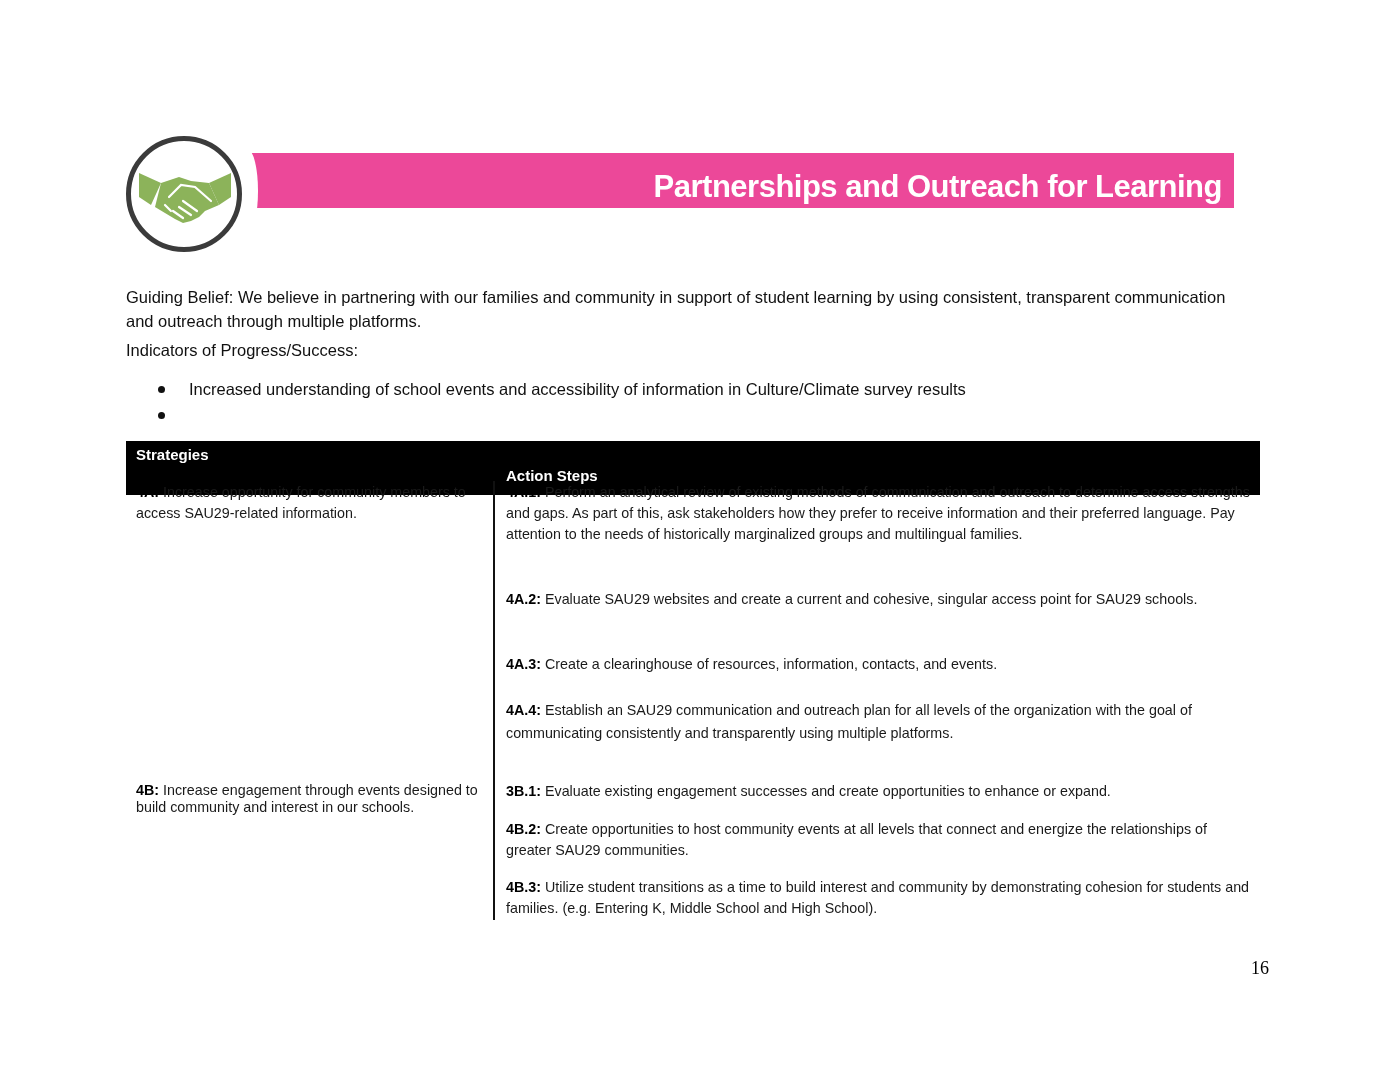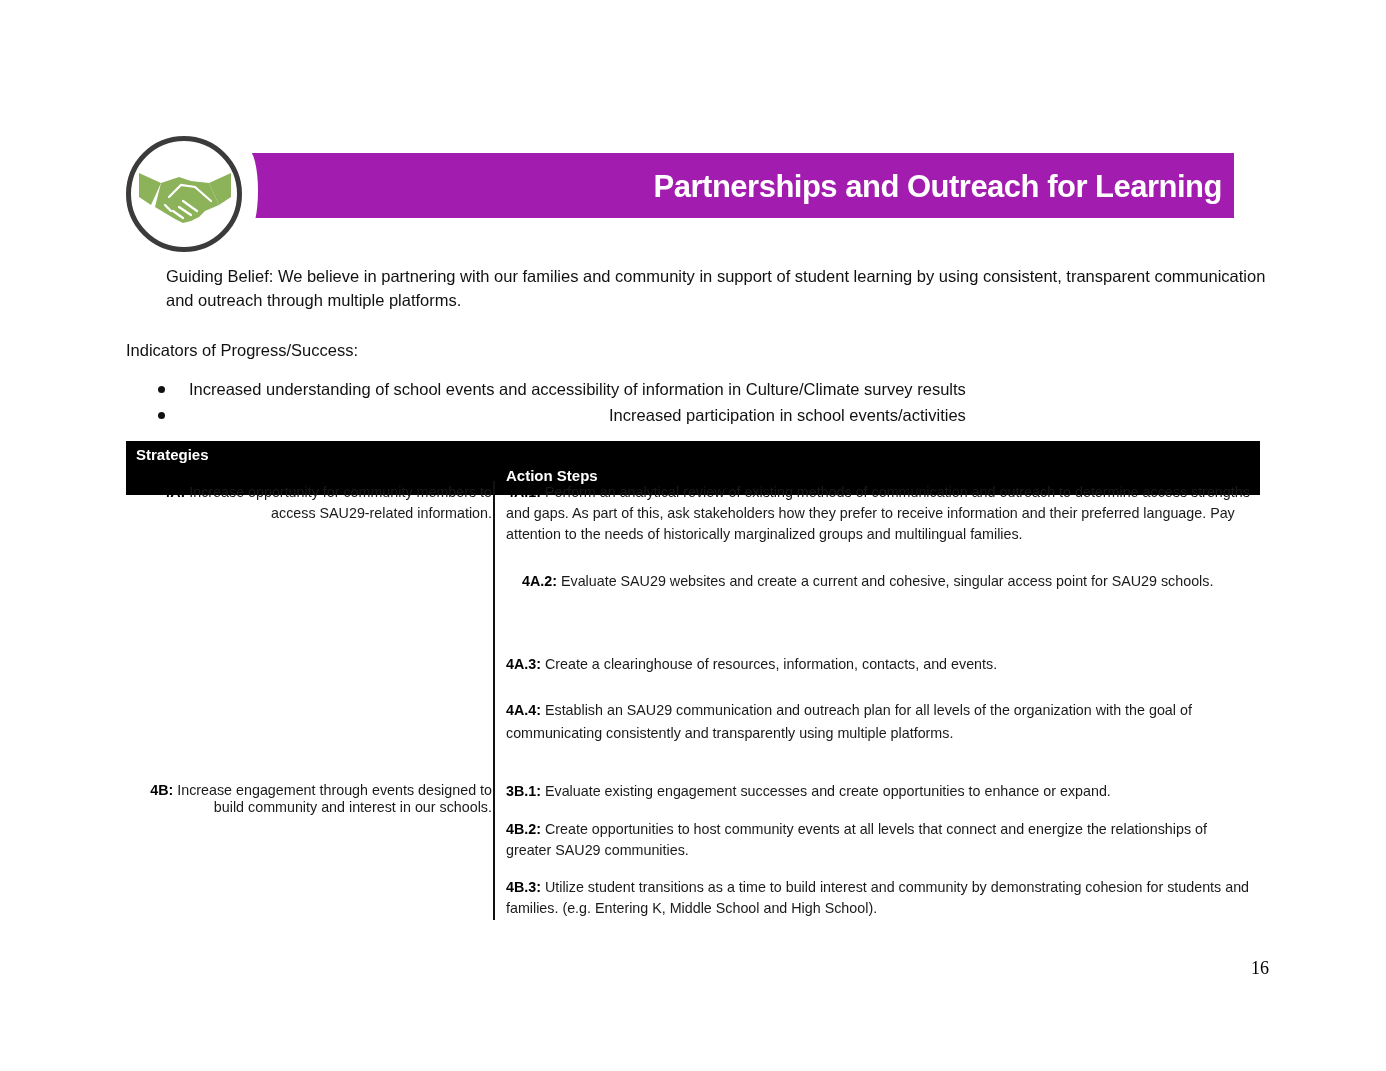--- a/index.html
+++ b/index.html
@@ -1,41 +1,41 @@
 <!DOCTYPE html>
 <html><head>
 <meta charset="utf-8">
 <style>
   html, body { margin: 0; padding: 0; background: #ffffff; }
   body { width: 1386px; height: 1071px; position: relative; overflow: hidden; font-family: "Liberation Sans", sans-serif; color: #111; }
 
-  .banner { position: absolute; left: 244px; top: 153px; width: 990px; height: 65px; background: #a21caf; }
+  .banner { position: absolute; left: 244px; top: 153px; width: 990px; height: 55px; background: #ec4899; }
   .banner-gap { position: absolute; left: 238px; top: 150px; width: 20px; height: 82px; background: #fff; border-radius: 0 50% 50% 0 / 0 50% 50% 0; }
   .banner-title { position: absolute; right: 12px; top: 16px; color: #ffffff; font-family: "Liberation Sans", sans-serif; font-weight: bold; font-size: 31px; letter-spacing: -0.5px; white-space: nowrap; }
 
   .logo { position: absolute; left: 126px; top: 136px; width: 116px; height: 116px; border: 5px solid #3b3b3b; border-radius: 50%; box-sizing: border-box; background: #fff; }
   .logo svg { position: absolute; left: 8px; top: 26px; }
 
   .para { position: absolute; left: 126px; font-size: 16.5px; line-height: 24px; color: #111; }
-  .guiding { top: 264px; width: 1100px; margin-left: 40px; }
+  .guiding { top: 285px; width: 1100px; }
   .indicators { top: 338px; }
   .bullets { position: absolute; left: 126px; top: 377px; margin: 0; padding: 0; list-style: none; font-size: 16.5px; }
   .bullets li { position: relative; padding-left: 63px; height: 26px; line-height: 24px; text-align: right; }
   .bullets li .dot { position: absolute; left: 32px; top: 9px; width: 7px; height: 7px; background: #111; border-radius: 50%; }
 
   .table-head { position: absolute; left: 126px; top: 441px; width: 1134px; height: 54px; background: #000; color: #fff; font-weight: bold; font-size: 15px; }
   .th { position: absolute; top: 5px; }
   .th-strat { left: 10px; }
   .th-action { left: 380px; margin-top: 21px; }
 
   .divider { position: absolute; left: 493px; top: 481px; width: 2px; height: 439px; background: #111; }
 
   .cell { position: absolute; font-size: 14.3px; line-height: 21px; color: #1a1a1a; }
   .cell b { font-weight: bold; color: #000; }
-  .strat { left: 136px; width: 356px; text-align: right; }
+  .strat { left: 136px; width: 356px; }
   .act { left: 506px; width: 745px; }
 
   .page-num { position: absolute; left: 1251px; top: 958px; font-family: "Liberation Serif", serif; font-size: 18px; color: #000000; }
 </style>
 </head>
 <body>
 
 <div class="banner">
   <span class="banner-title">Partnerships and Outreach for Learning</span>
 </div>
@@ -55,36 +55,36 @@
       <path d="M26,38 L32,44"></path>
     </g>
   </svg>
 </div>
 
 <div class="para guiding">Guiding Belief: We believe in partnering with our families and community in support of student learning by using consistent, transparent communication and outreach through multiple platforms.</div>
 
 <div class="para indicators">Indicators of Progress/Success:</div>
 <ul class="bullets">
   <li><span class="dot"></span><span>Increased understanding of school events and accessibility of information in Culture/Climate survey results</span></li>
-  <li><span class="dot"></span><span>Increased participation in school events/activities</span></li>
+  <li><span class="dot"></span></li>
 </ul>
 
 <div class="table-head">
   <span class="th th-strat">Strategies</span>
   <span class="th th-action">Action Steps</span>
 </div>
 <div class="divider"></div>
 
 <div class="cell strat" style="top:482px;">
   <b>4A:</b><span> Increase opportunity for community members to access SAU29-related information.</span>
 </div>
 <div class="cell act" style="top:482px;">
   <b>4A.1:</b><span> Perform an analytical review of existing methods of communication and outreach to determine access strengths and gaps. As part of this, ask stakeholders how they prefer to receive information and their preferred language. Pay attention to the needs of historically marginalized groups and multilingual families.</span>
 </div>
-<div class="cell act" style="top:571px;margin-left:16px;">
+<div class="cell act" style="top:589px;">
   <b>4A.2:</b><span> Evaluate SAU29 websites and create a current and cohesive, singular access point for SAU29 schools.</span>
 </div>
 <div class="cell act" style="top:654px;">
   <b>4A.3:</b><span> Create a clearinghouse of resources, information, contacts, and events.</span>
 </div>
 <div class="cell act" style="top:699px; line-height:23px;">
   <b>4A.4:</b><span> Establish an SAU29 communication and outreach plan for all levels of the organization with the goal of communicating consistently and transparently using multiple platforms.</span>
 </div>
 
 <div class="cell strat" style="top:782px; line-height:17px;">

